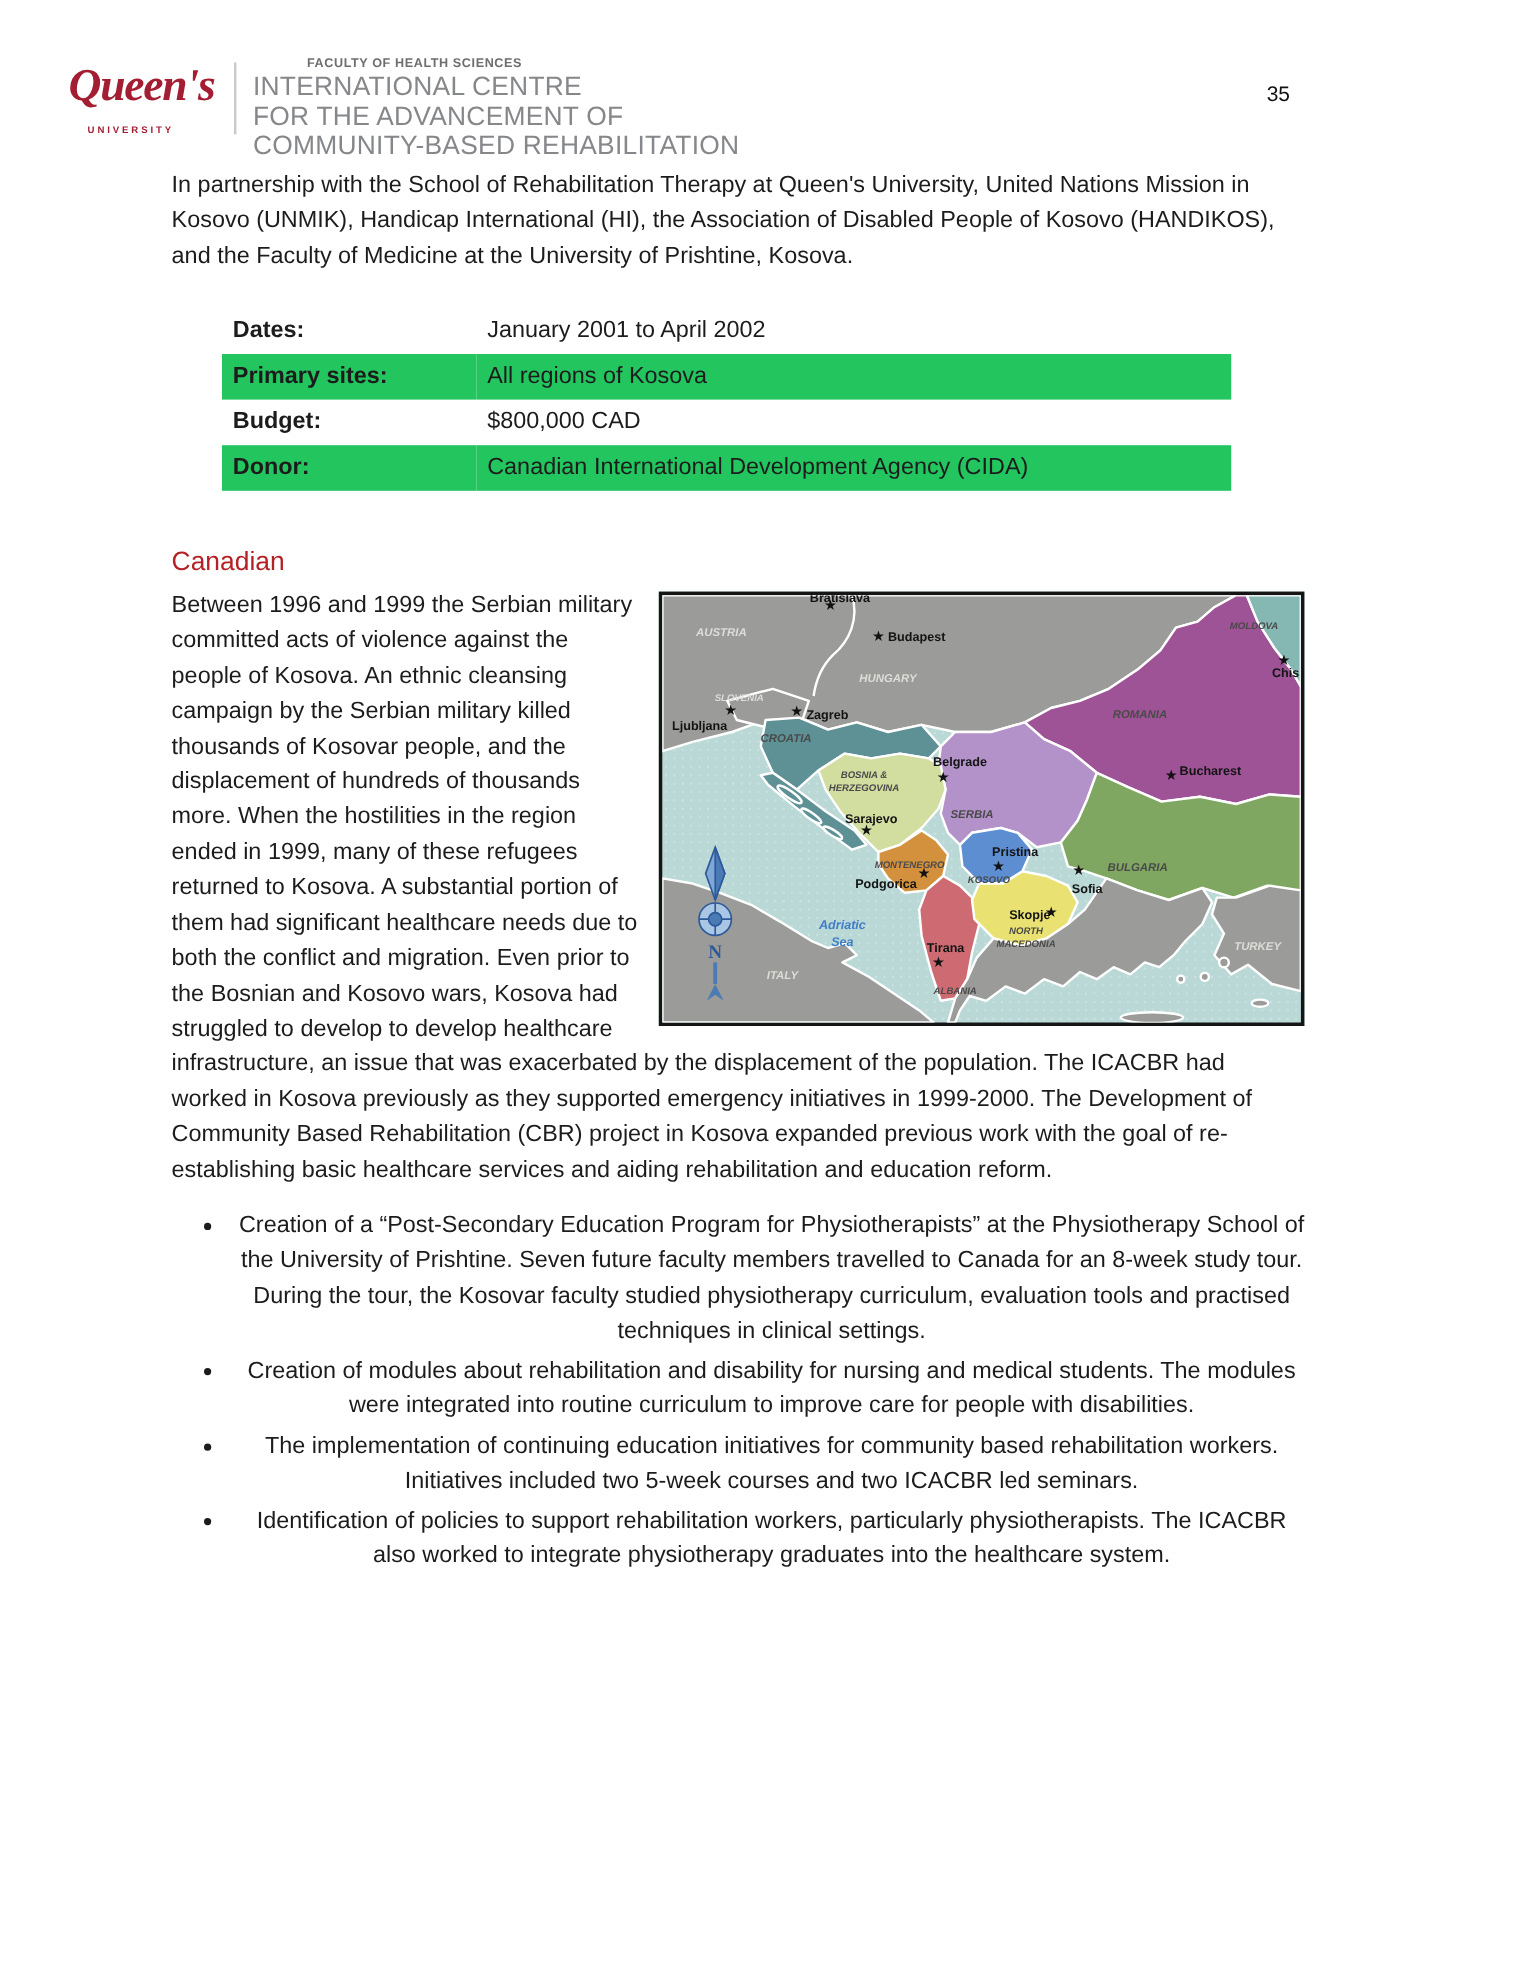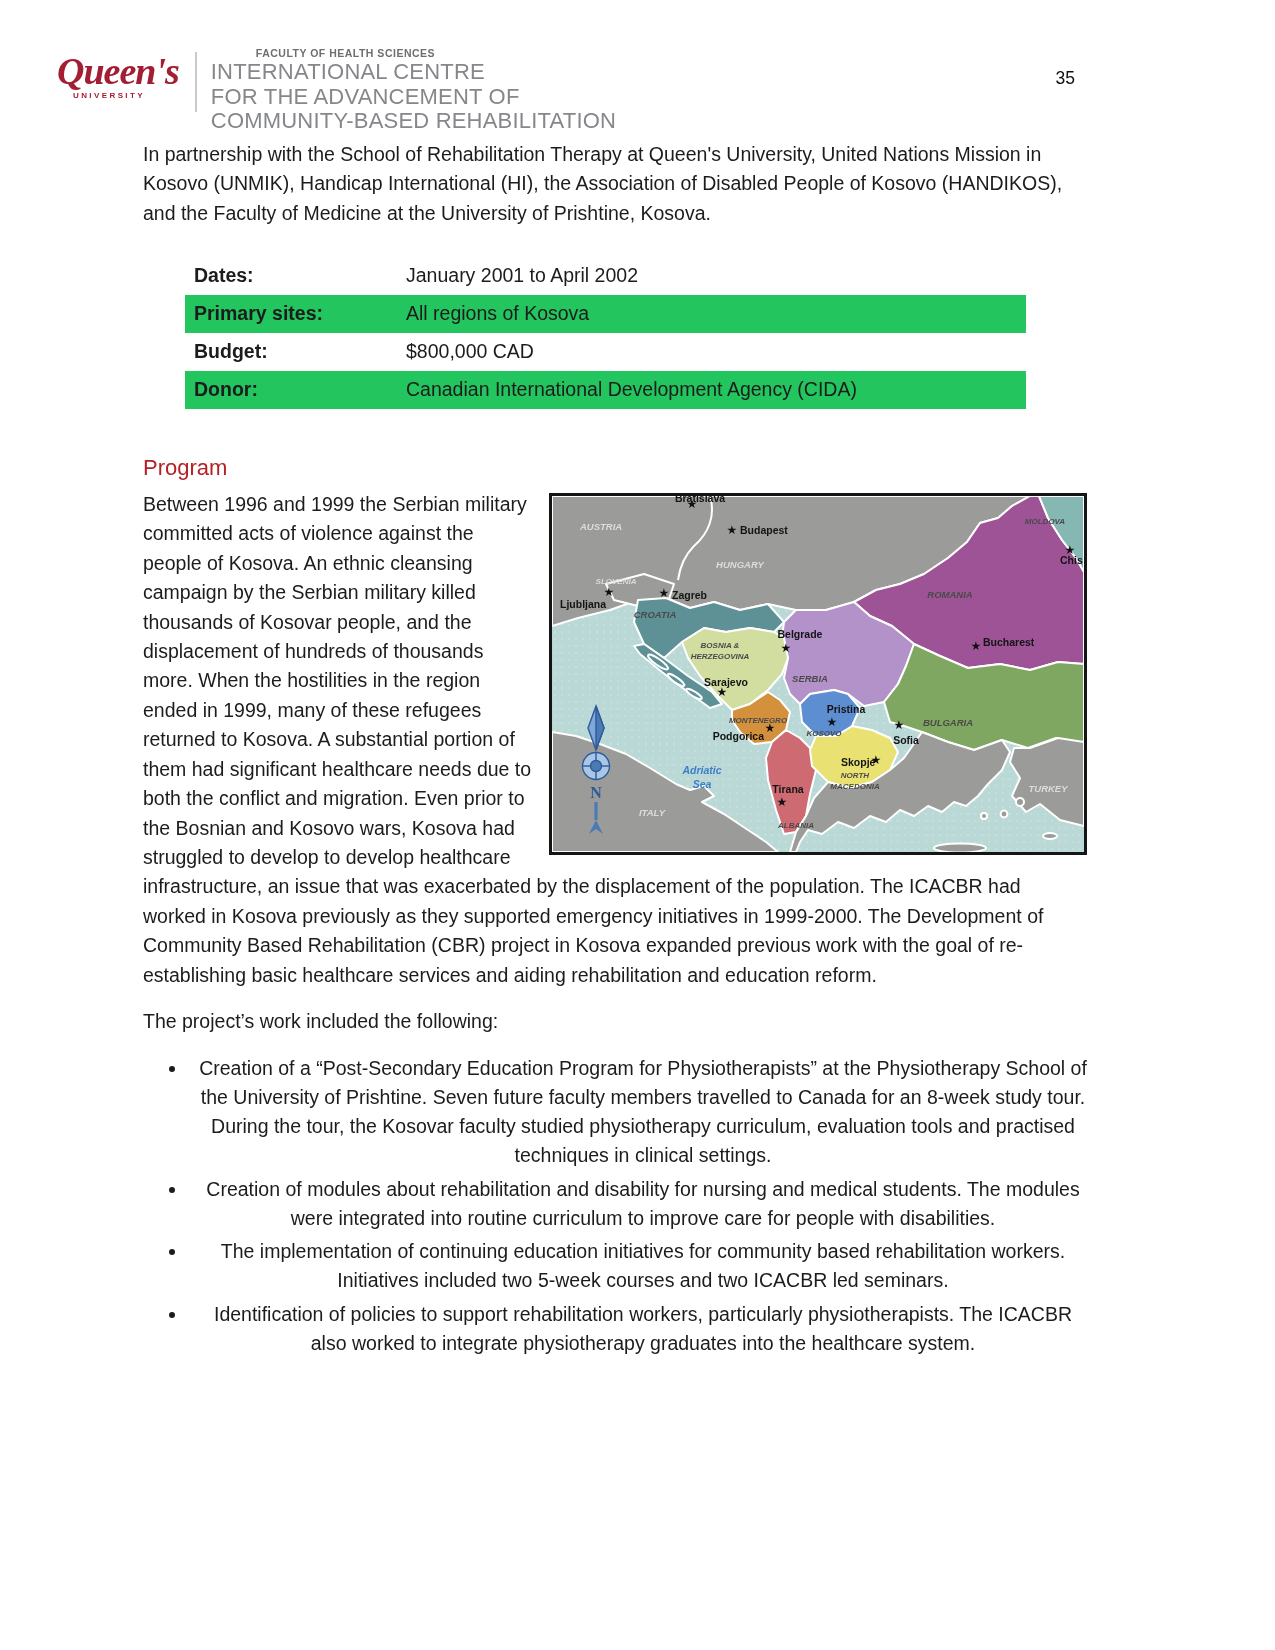--- a/index.html
+++ b/index.html
@@ -8,21 +8,21 @@
     width:1275px; height:1650px; background:#ffffff; position:relative;
     font-family:"Liberation Sans", sans-serif; color:#1c1c1c; overflow:hidden;
     margin:0 auto;
   }
   
   .header { position:absolute; top:44px; left:57px; display:flex; align-items:flex-start; }
   .qlogo { text-align:left; padding-top:12px; margin-right:16px; }
   .qword { font-family:"Liberation Serif", serif; font-size:38px; font-weight:bold;
            color:#a41e33; line-height:0.8; letter-spacing:-1px;font-style:italic; }
   .quni  { font-size:8px; color:#a41e33; letter-spacing:2.4px; font-weight:bold;
-           margin-top:5px; padding-left:16px; }
+           margin-top:18px; padding-left:16px; }
   .hdr-divider { width:2px; background:#c9cacb; height:60px; margin-top:8px; margin-right:14px; }
   .unit { padding-top:3px; }
   .unit-l1 { font-size:10.5px; font-weight:bold; color:#6d6e71; letter-spacing:0.5px; margin-bottom:1px;padding-left:45px; }
   .unit-l2 { font-size:22px; color:#85878a; line-height:1.12; letter-spacing:0.2px; }
   .pagenum { position:absolute; top:68px; right:200px; font-size:17.5px; color:#111; }
 
   
   .content { position:absolute; left:143px; top:140px; width:944px; }
   .title { color:#b42025; font-size:28px; font-weight:normal; margin:0 0 11px 0; line-height:1.2; }
   .intro { font-size:19.5px; line-height:1.5; margin:0 0 29px 0; }
@@ -91,21 +91,21 @@
         <td class="lbl">Budget:</td>
         <td>$800,000 CAD</td>
       </tr>
       <tr class="shaded">
         <td class="lbl">Donor:</td>
         <td>Canadian International Development Agency (CIDA)</td>
       </tr>
     </tbody>
       </table>
 
-    <h2 class="section-heading">Program</h2>
+    <h2 class="section-heading">Canadian</h2>
 
     <div class="map-figure">
       <svg width="532" height="356" viewBox="0 0 532 356" xmlns="http://www.w3.org/2000/svg">
         <defs>
           <pattern id="seadots" patternUnits="userSpaceOnUse" width="7" height="7">
             <circle cx="3" cy="3" r="0.8" fill="#d2e7e4"></circle>
           </pattern>
         </defs>
 
         <rect x="0" y="0" width="532" height="356" fill="#b9d8d6"></rect>
@@ -212,21 +212,20 @@
         <text class="m-sea" x="150" y="292" text-anchor="middle">Sea</text>
         <text class="m-city" x="236" y="297" text-anchor="middle">Tirana</text>
         <text class="m-country m-country-sm" x="244" y="332" text-anchor="middle">ALBANIA</text>
         <text class="m-country m-country-light" x="100" y="320" text-anchor="middle">ITALY</text>
         <text class="m-country m-country-light" x="496" y="296" text-anchor="middle">TURKEY</text>
       </svg>
     </div>
 
     <p class="overview-body"><span>Between 1996 and 1999 the Serbian military committed acts of violence against the people of Kosova. An ethnic cleansing campaign by the Serbian military killed thousands of Kosovar people, and the displacement of hundreds of thousands more. When the hostilities in the region ended in 1999, many of these refugees returned to Kosova. A substantial portion of them had significant healthcare needs due to both the conflict and migration. Even prior to the Bosnian and Kosovo wars, Kosova had struggled to develop to</span> <span>develop healthcare infrastructure, an issue that was exacerbated by the displacement of the population. The ICACBR had worked in Kosova previously as they supported emergency initiatives in 1999-2000. The Development of Community Based Rehabilitation (CBR) project in Kosova expanded previous work with the goal of re-establishing basic healthcare services and aiding rehabilitation and education reform.</span></p>
 
-    <p class="followup">The project’s work included the following:</p>
 
     <ul class="bullets">
       <li>Creation of a “Post-Secondary Education Program for Physiotherapists” at the Physiotherapy School of the University of Prishtine. Seven future faculty members travelled to Canada for an 8-week study tour. During the tour, the Kosovar faculty studied physiotherapy curriculum, evaluation tools and practised techniques in clinical settings.</li>
       <li>Creation of modules about rehabilitation and disability for nursing and medical students. The modules were integrated into routine curriculum to improve care for people with disabilities.</li>
       <li>The implementation of continuing education initiatives for community based rehabilitation workers. Initiatives included two 5-week courses and two ICACBR led seminars.</li>
       <li>Identification of policies to support rehabilitation workers, particularly physiotherapists. The ICACBR also worked to integrate physiotherapy graduates into the healthcare system.</li>
     </ul>
 
   </div>
 </div>

